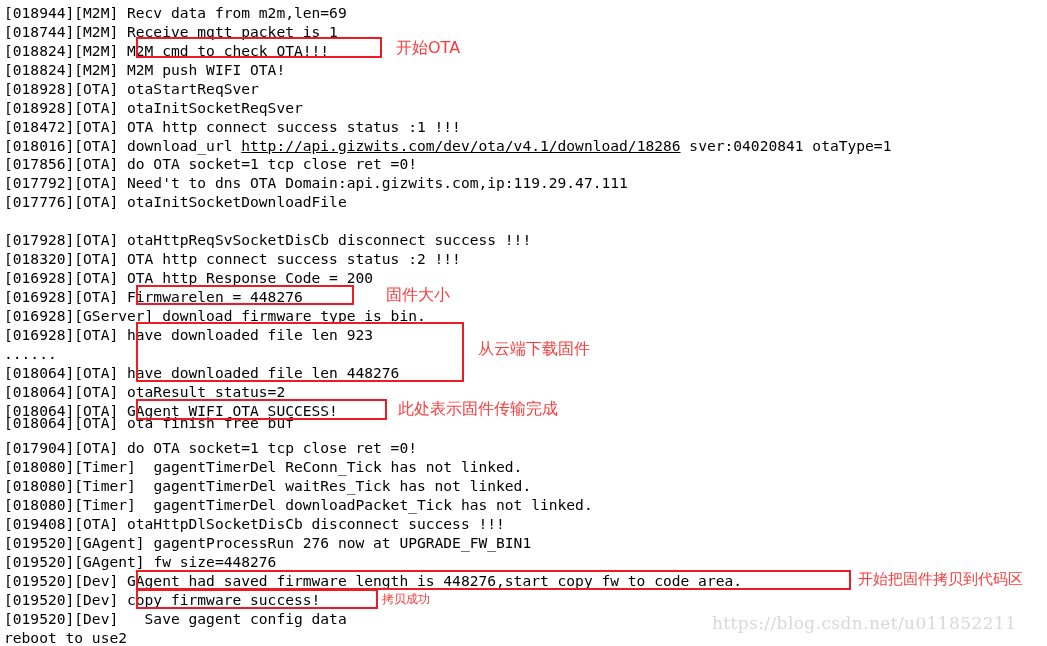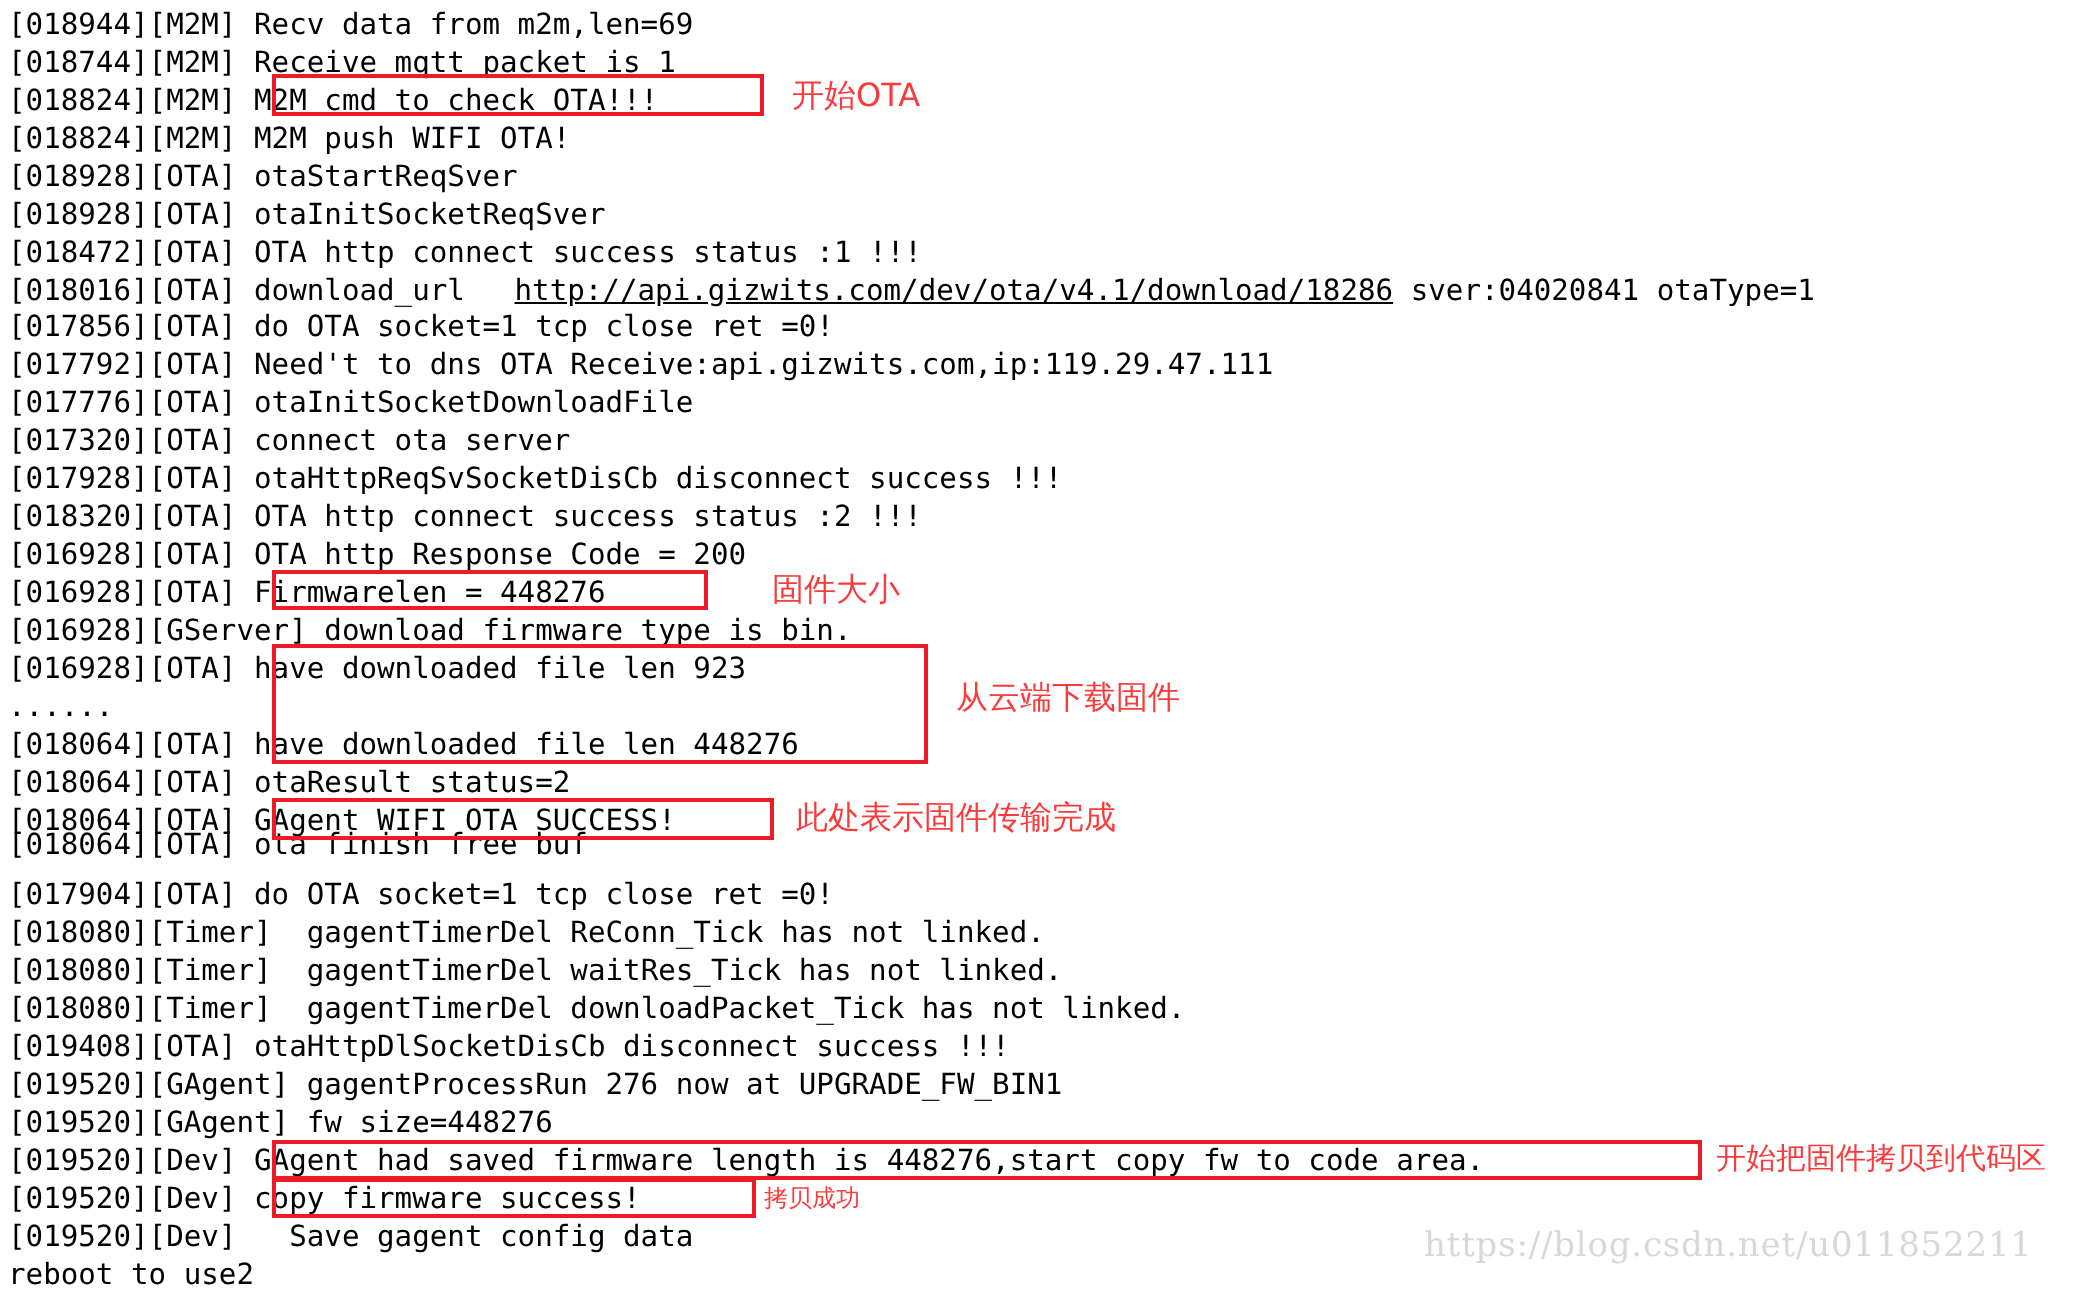--- a/index.html
+++ b/index.html
@@ -34,21 +34,20 @@
     letter-spacing: 0px;
     color: #000000;
     -webkit-font-smoothing: none;
   }
 
   .log-line .ts { color: #000000; }
   .log-line .msg { color: #000000; }
 
   .url {
     text-decoration: underline;
-    margin-left: 16px;
   }
 
   
   .hl-box {
     position: absolute;
     border: 2px solid #ed1c24;
     box-sizing: border-box;
     pointer-events: none;
   }
 
@@ -77,23 +76,22 @@
 <div id="console">
     <div class="log-line" style="top: 3px;"><span class="ts">[018944][M2M] </span><span class="msg">Recv data from m2m,len=69</span></div>
     <div class="log-line" style="top: 21.93px;"><span class="ts">[018744][M2M] </span><span class="msg">Receive mqtt packet is 1</span></div>
     <div class="log-line" style="top: 40.86px;"><span class="ts">[018824][M2M] </span><span class="msg">M2M cmd to check OTA!!!</span></div>
     <div class="log-line" style="top: 59.79px;"><span class="ts">[018824][M2M] </span><span class="msg">M2M push WIFI OTA!</span></div>
     <div class="log-line" style="top: 78.72px;"><span class="ts">[018928][OTA] </span><span class="msg">otaStartReqSver</span></div>
     <div class="log-line" style="top: 97.65px;"><span class="ts">[018928][OTA] </span><span class="msg">otaInitSocketReqSver</span></div>
     <div class="log-line" style="top: 116.58px;"><span class="ts">[018472][OTA] </span><span class="msg">OTA http connect success status :1 !!!</span></div>
     <div class="log-line" style="top: 135.51px;"><span class="ts">[018016][OTA] </span><span class="msg">download_url </span><span class="url">http://api.gizwits.com/dev/ota/v4.1/download/18286</span><span class="msg"> sver:04020841 otaType=1</span></div>
     <div class="log-line" style="top: 154.44px;"><span class="ts">[017856][OTA] </span><span class="msg">do OTA socket=1 tcp close ret =0!</span></div>
-    <div class="log-line" style="top: 173.37px;"><span class="ts">[017792][OTA] </span><span class="msg">Need't to dns OTA Receive:api.gizwits.com,ip:119.29.47.111</span></div>
+    <div class="log-line" style="top: 173.37px;"><span class="ts">[017792][OTA] </span><span class="msg">Need't to dns OTA Domain:api.gizwits.com,ip:119.29.47.111</span></div>
     <div class="log-line" style="top: 192.3px;"><span class="ts">[017776][OTA] </span><span class="msg">otaInitSocketDownloadFile</span></div>
-    <div class="log-line" style="top: 211.23px;"><span class="ts">[017320][OTA] </span><span class="msg">connect ota server</span></div>
     <div class="log-line" style="top: 230.16px;"><span class="ts">[017928][OTA] </span><span class="msg">otaHttpReqSvSocketDisCb disconnect success !!!</span></div>
     <div class="log-line" style="top: 249.09px;"><span class="ts">[018320][OTA] </span><span class="msg">OTA http connect success status :2 !!!</span></div>
     <div class="log-line" style="top: 268.02px;"><span class="ts">[016928][OTA] </span><span class="msg">OTA http Response Code = 200</span></div>
     <div class="log-line" style="top: 286.95px;"><span class="ts">[016928][OTA] </span><span class="msg">Firmwarelen = 448276</span></div>
     <div class="log-line" style="top: 305.88px;"><span class="ts">[016928][GServer] </span><span class="msg">download firmware type is bin.</span></div>
     <div class="log-line" style="top: 324.81px;"><span class="ts">[016928][OTA] </span><span class="msg">have downloaded file len 923</span></div>
     <div class="log-line" style="top: 343.74px;"><span class="msg">......</span></div>
     <div class="log-line" style="top: 362.67px;"><span class="ts">[018064][OTA] </span><span class="msg">have downloaded file len 448276</span></div>
     <div class="log-line" style="top: 381.6px;"><span class="ts">[018064][OTA] </span><span class="msg">otaResult status=2</span></div>
     <div class="log-line" style="top: 400.53px;"><span class="ts">[018064][OTA] </span><span class="msg">GAgent WIFI OTA SUCCESS!</span></div>

